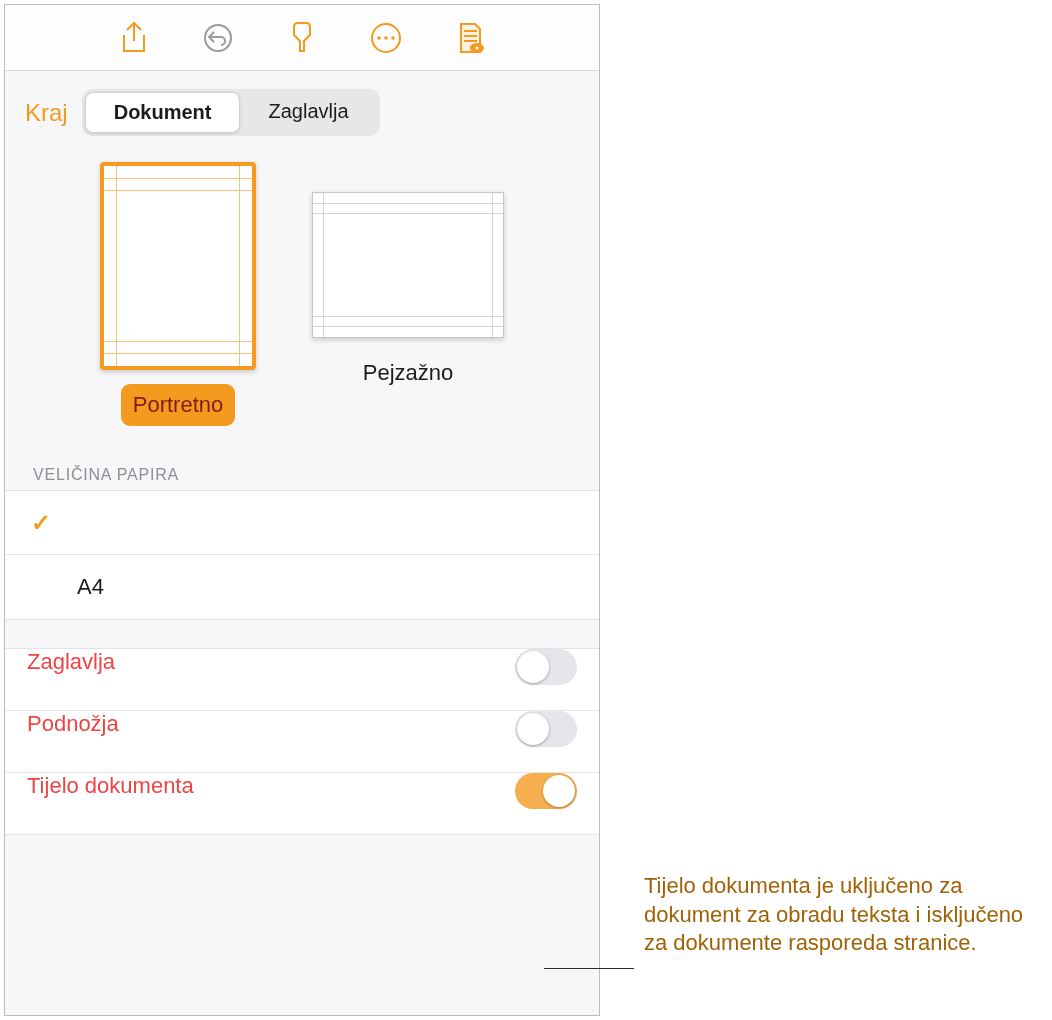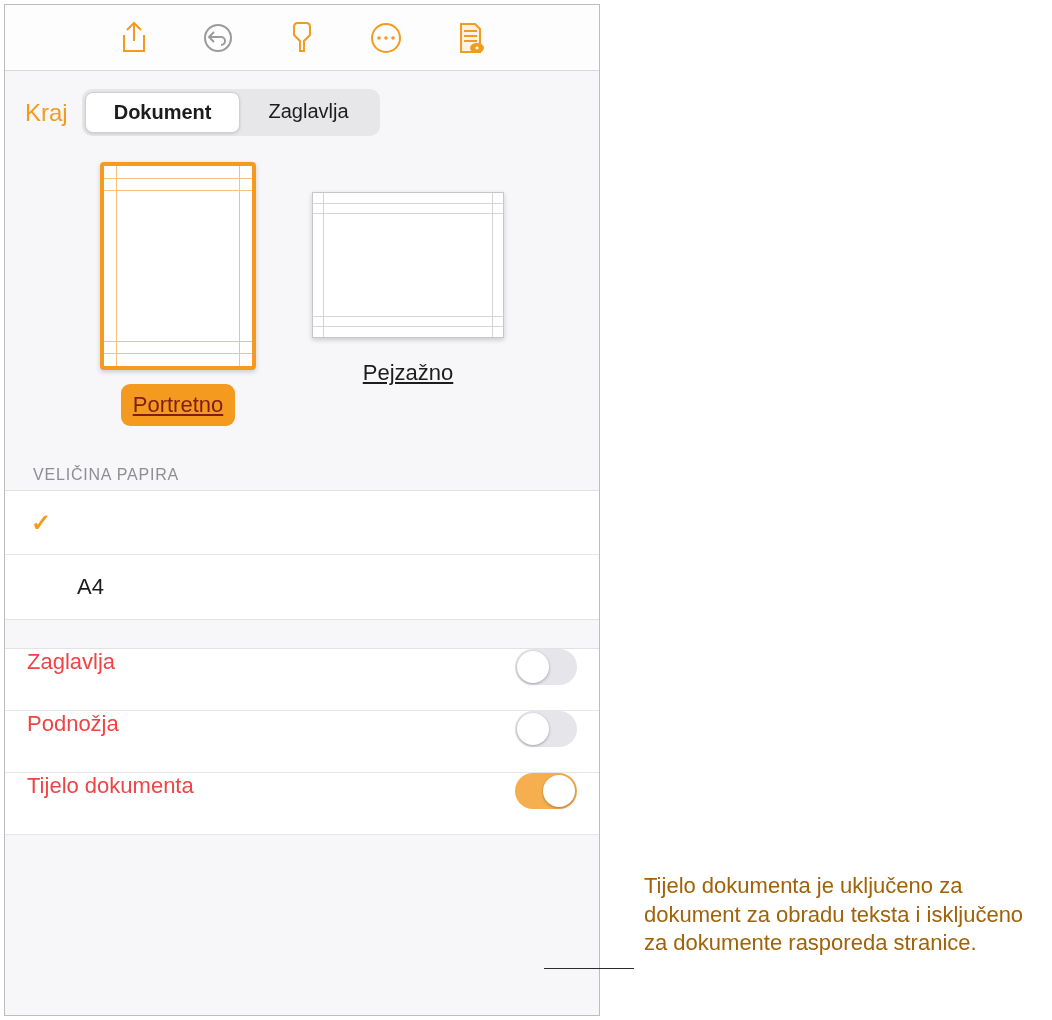--- a/index.html
+++ b/index.html
@@ -113,21 +113,20 @@
   .landscape .guides .h1 { left:0; right:0; top:10px; height:1px; }
   .landscape .guides .h2 { left:0; right:0; top:20px; height:1px; }
   .landscape .guides .h3 { left:0; right:0; bottom:10px; height:1px; }
   .landscape .guides .h4 { left:0; right:0; bottom:20px; height:1px; }
   .landscape .guides .v1 { top:0; bottom:0; left:10px; width:1px; }
   .landscape .guides .v2 { top:0; bottom:0; right:10px; width:1px; }
   .orient-label {
     font-size: 22px;
     color: #1c1c1e;
     padding: 8px 24px;
-    text-decoration: underline;
   }
   .orient-label.active {
     background: #f39a1f;
     color: #7f1d1d;
     border-radius: 9px;
     font-weight: 500;
     padding: 8px 12px;
   }
   .section-header {
     padding: 30px 28px 6px 28px;

